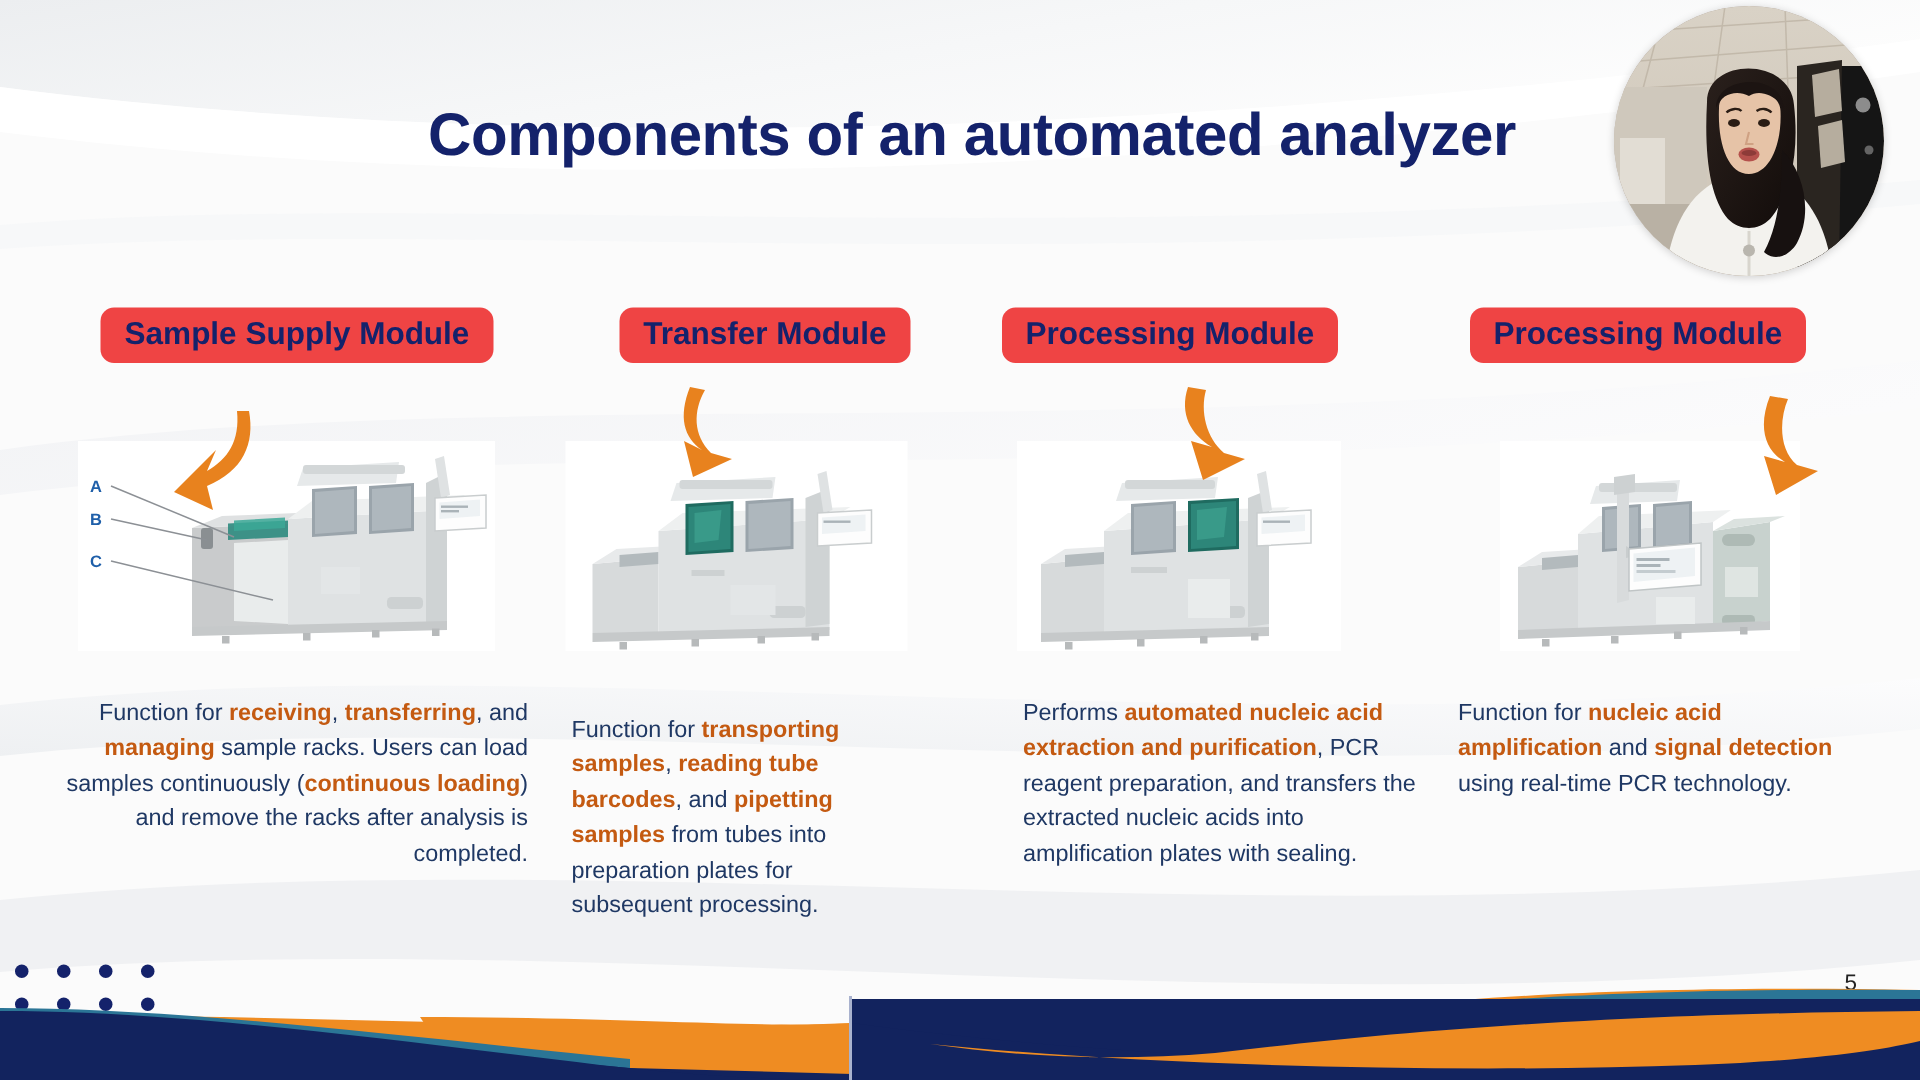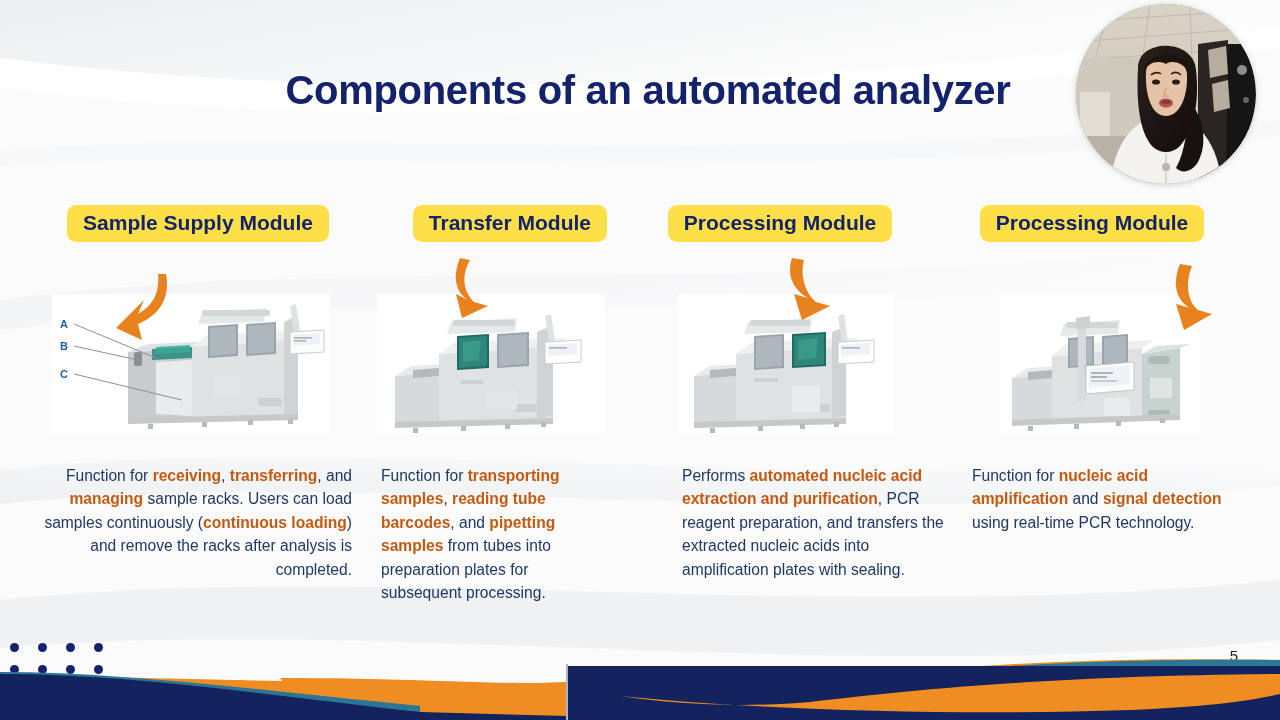--- a/index.html
+++ b/index.html
@@ -54,21 +54,21 @@
   .col-3 { left: 660px; width: 240px; }
   .col-4 { left: 972px; width: 240px; }
 
   .badge-wrap { position: absolute; top: 205px; width: 100%; display: flex; }
   .col-1 .badge-wrap { justify-content: center; }
   .col-2 .badge-wrap { justify-content: flex-end; }
   .col-3 .badge-wrap { justify-content: center; }
   .col-4 .badge-wrap { justify-content: center; }
 
   .badge {
-    background: #fde047;
+    background: #ef4444;
     color: #14226b;
     font-size: 21px;
     font-weight: bold;
     padding: 6px 16px 7px 16px;
     border-radius: 9px;
     white-space: nowrap;
     line-height: 1.12;
   }
 
   
@@ -90,21 +90,21 @@
   
   .body-text {
     position: absolute;
     top: 464px;
     font-size: 15.6px;
     line-height: 23.4px;
     color: #1f3864;
     text-align: left;
   }
   .t1 { left: 42px;  width: 310px; text-align: right; }
-  .t2 { left: 381px; width: 232px; }
+  .t2 { left: 381px; width: 232px; margin-top: 11px; }
   .t3 { left: 682px; width: 262px; }
   .t4 { left: 972px; width: 250px; }
   .hl { color: #c45a11; font-weight: bold; }
 
   
   .dots {
     position: absolute;
     left: 10px;
     top: 643px;
     display: grid;

